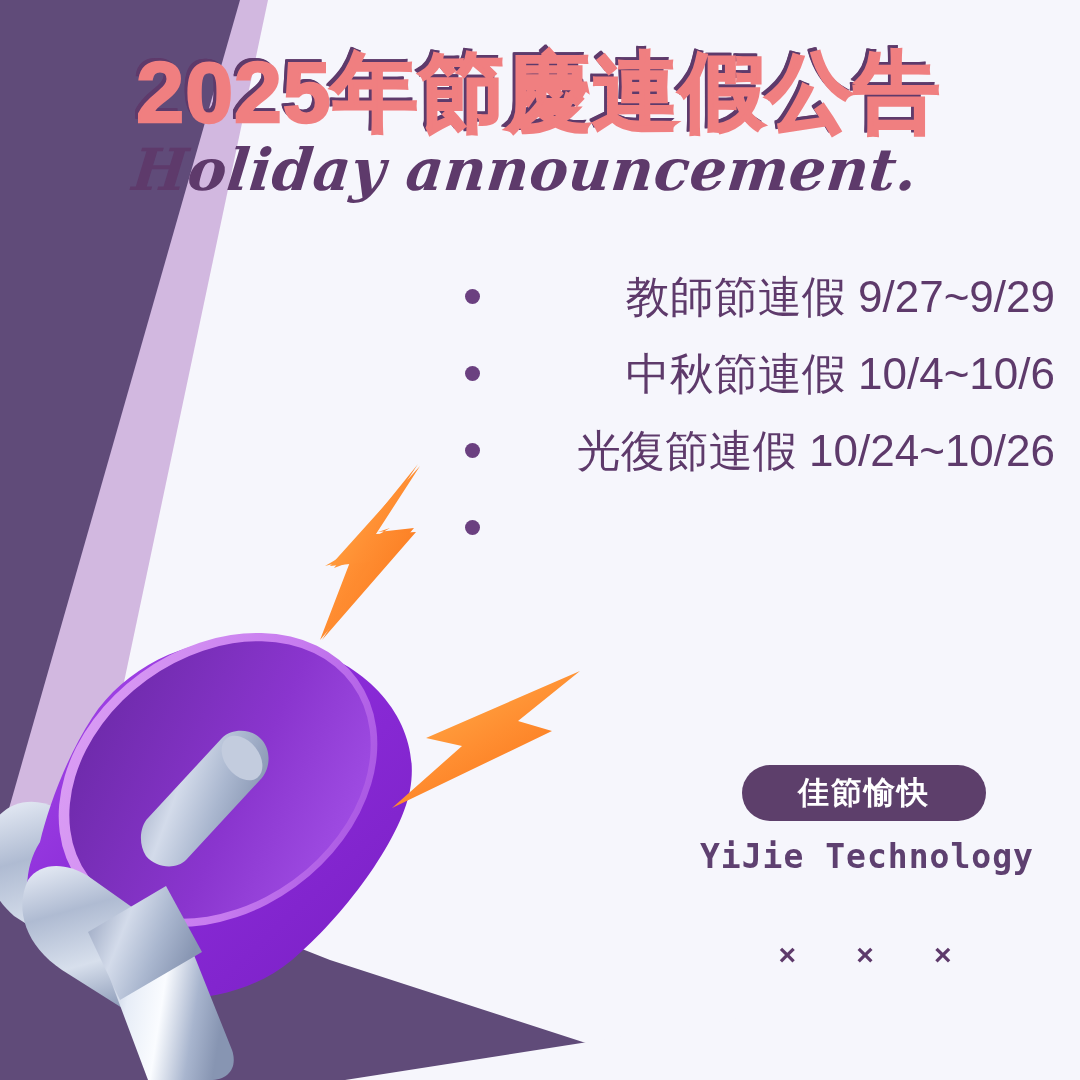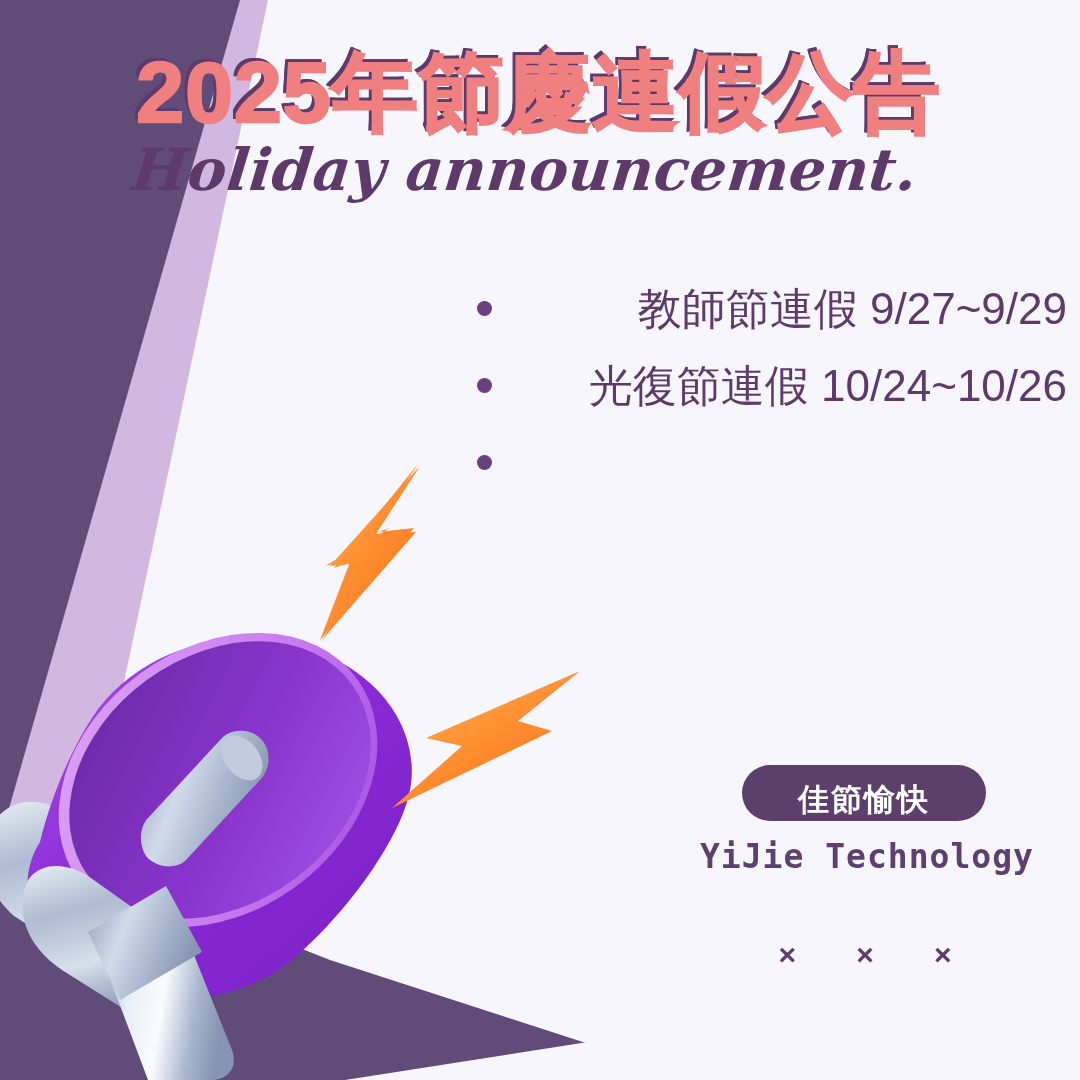--- a/index.html
+++ b/index.html
@@ -72,21 +72,21 @@
     white-space: nowrap;
     transform: skewX(-6deg);
   }
 
   
   .holiday-list {
     position: absolute;
     left: 465px;
     top: 258px;
     width: 590px;
-    margin: 12px;
+    margin: 0;
     padding: 0;
     list-style: none;
   }
 
   .holiday-item {
     display: flex;
     align-items: center;
     justify-content: flex-end;
     height: 77px;
     color: #5E3A6B;
@@ -112,21 +112,21 @@
   
   .badge {
     position: absolute;
     left: 742px;
     top: 765px;
     width: 244px;
     height: 56px;
     border-radius: 28px;
     background: #5D3F6B;
     display: flex;
-    align-items: flex-end;
+    align-items: center;
     justify-content: center;
     color: #FFFFFF;
     font-size: 31px;
     font-weight: 700;
     letter-spacing: 2px;
   }
 
   .brand {
     position: absolute;
     left: 700px;
@@ -267,20 +267,24 @@
     <div class="title-en">Holiday announcement.</div>
   </div>
 
   <ul class="holiday-list">
     <li class="holiday-item">
       <span class="bullet"></span>
       <span class="holiday-text">教師節連假 9/27~9/29</span>
     </li>
     <li class="holiday-item">
       <span class="bullet"></span>
+      <span class="holiday-text">中秋節連假 10/4~10/6</span>
+    </li>
+    <li class="holiday-item">
+      <span class="bullet"></span>
       <span class="holiday-text">光復節連假 10/24~10/26</span>
     </li>
     <li class="holiday-item">
       <span class="bullet"></span>
     </li>
   </ul>
 
   <div class="badge">
     <span>佳節愉快</span>
   </div>

